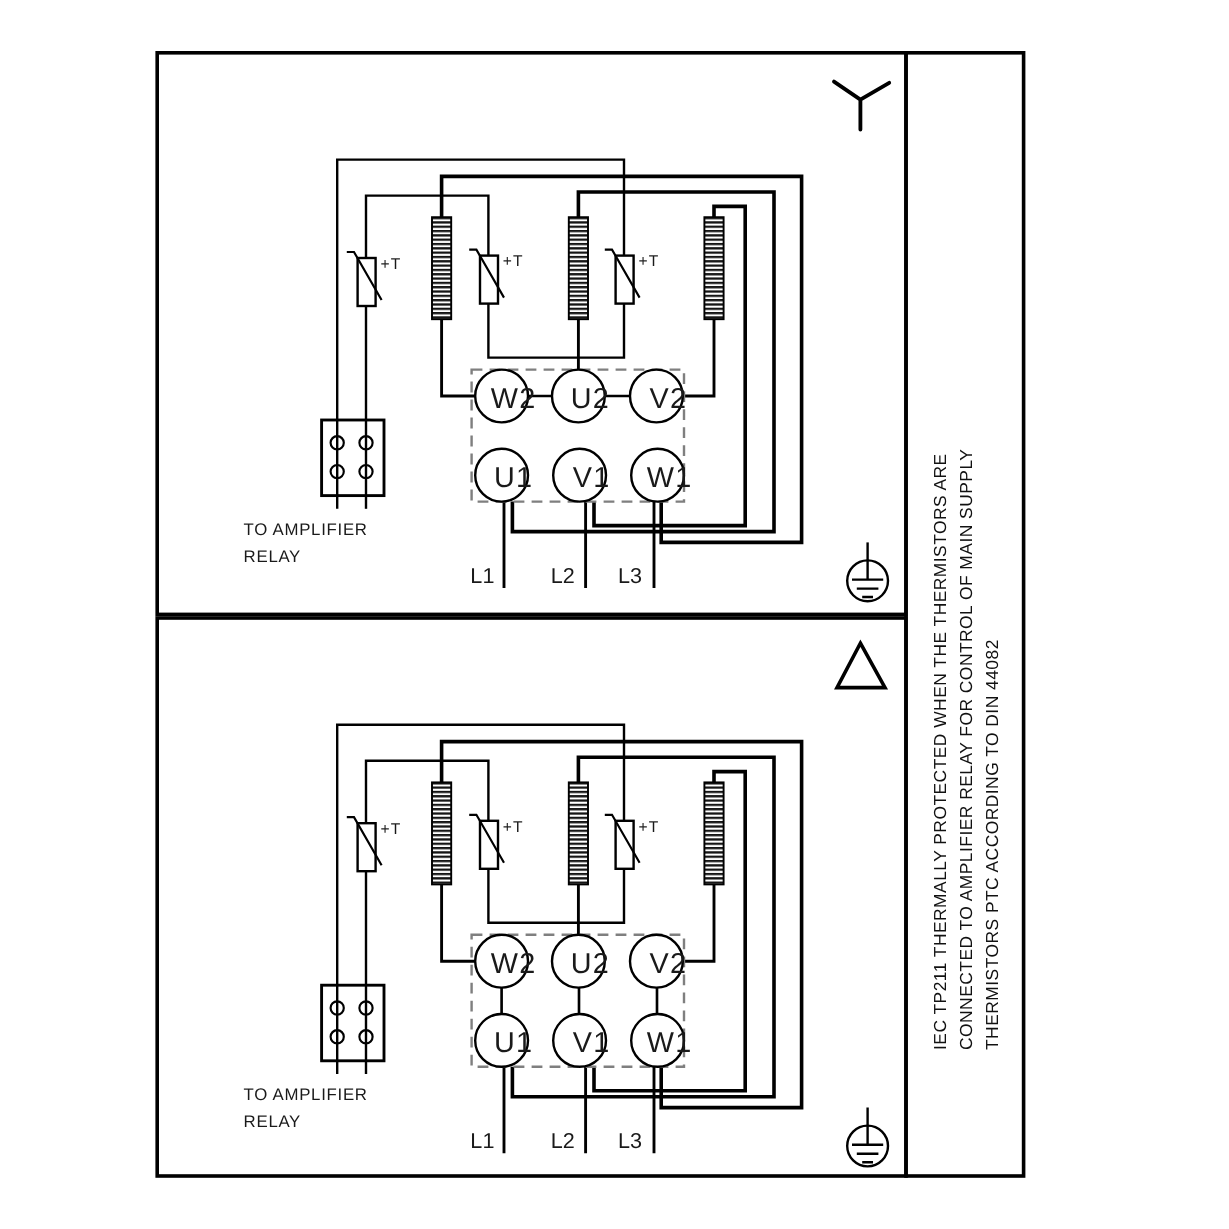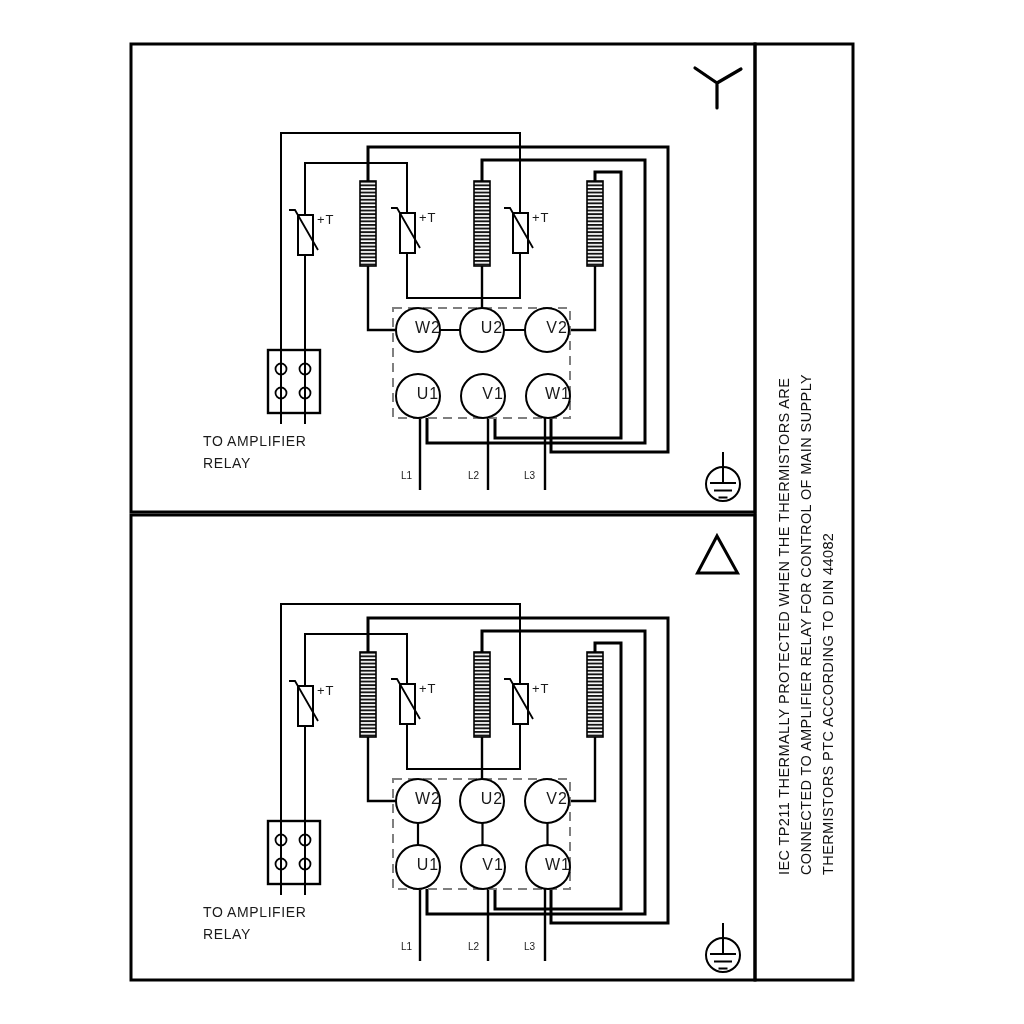--- a/index.html
+++ b/index.html
@@ -1,23 +1,23 @@
 <!DOCTYPE html>
 <html><head>
 <meta charset="utf-8">
 <style>
   html,body{margin:0;padding:0;background:#fff;}
   #stage{position:relative;width:1024px;height:1024px;background:#ffffff;overflow:hidden;
          font-family:"Liberation Sans", sans-serif;color:#000;}
   svg{position:absolute;left:0;top:0;}
   .lbl{position:absolute;color:#1a1a1a;white-space:nowrap;}
-  .tlabel{width:64px;text-align:center;font-size:16px;letter-spacing:1px;font-weight:400;}
+  .tlabel{width:64px;text-align:center;font-size:24px;letter-spacing:1px;font-weight:400;}
   .ptc{font-size:13px;letter-spacing:1px;}
   .amp{font-size:14px;letter-spacing:0.6px;}
-  .supply{width:26px;text-align:right;font-size:10px;font-weight:500;}
+  .supply{width:26px;text-align:right;font-size:18px;font-weight:500;}
   #side-note{position:absolute;left:773px;top:875px;width:0;height:0;}
   #side-note .rot{position:absolute;left:0;top:0;transform:rotate(-90deg);
                   transform-origin:0 0;}
   #side-note .line{white-space:nowrap;font-size:14.5px;line-height:22px;letter-spacing:0.4px;color:#111;}
 </style>
 </head>
 <body>
 
 <div id="stage">
 

